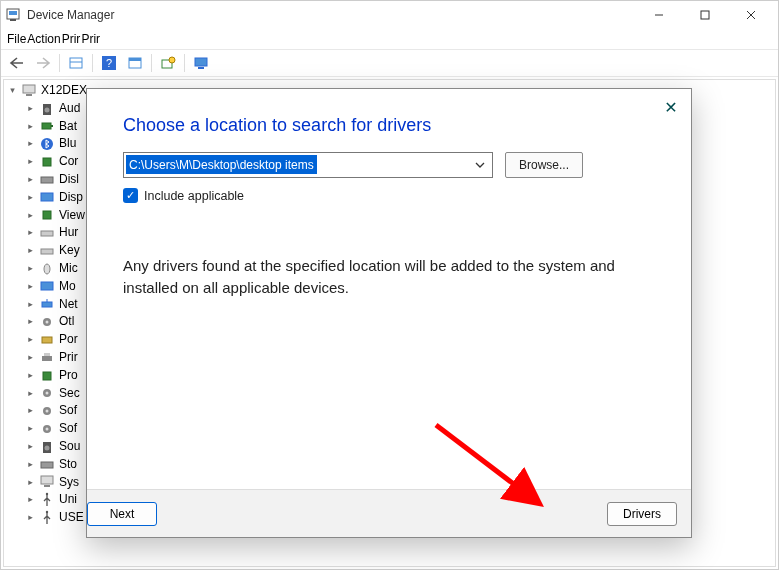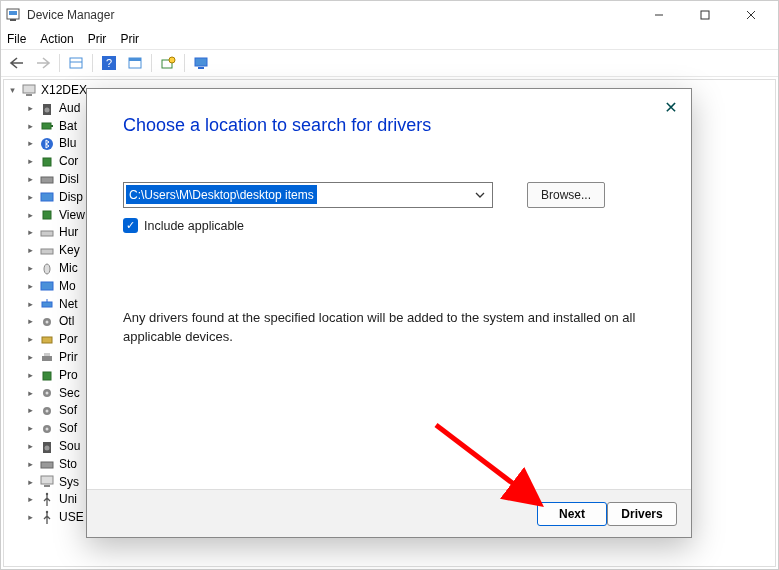--- a/index.html
+++ b/index.html
@@ -8,21 +8,21 @@
   
   .window { position:absolute; left:0; top:0; width:779px; height:570px; border:1px solid #ccc; background:#fff; }
 
   .titlebar { height:28px; display:flex; align-items:center; padding:12px 4px; font-size:12px; color:#333; }
   .titlebar .icon { width:16px; height:16px; margin-right:6px; display:inline-flex; align-items:center; justify-content:center; }
   .titlebar .spacer { flex:1; }
   .win-controls { display:flex; }
   .win-btn { width:46px; height:28px; display:flex; align-items:center; justify-content:center; color:#555; }
   .win-btn svg { width:10px; height:10px; }
 
-  .menubar { height:20px; display:flex; align-items:center; padding:0 6px; font-size:12px; gap:14px; }
+  .menubar { height:20px; display:flex; align-items:center; padding:0 6px; font-size:12px; gap:1px; }
   .menubar span { color:#000; }
 
   .toolbar { height:28px; border-top:1px solid #e8e8e8; border-bottom:1px solid #e8e8e8; display:flex; align-items:center; padding:0 4px; gap:2px; }
   .tb-btn { width:24px; height:22px; display:flex; align-items:center; justify-content:center; border:1px solid transparent; }
   .tb-sep { width:1px; height:18px; background:#ddd; margin:0 2px; }
 
   .tree-area { position:absolute; left:2px; top:78px; right:2px; bottom:2px; border:1px solid #ddd; background:#fff; overflow:hidden; }
   .tree { font-size:12px; padding:2px 0 0 2px; line-height:17.8px; }
   .tree-row { display:flex; align-items:center; white-space:nowrap; }
   .tree-row.root .expander { margin-left:0; }
@@ -32,31 +32,31 @@
 
   
   .dialog { position:absolute; left:86px; top:88px; width:606px; height:450px; background:#fff; box-shadow:0 10px 30px rgba(0,0,0,0.25); border:1px solid #888; }
   .dlg-head { height:56px; background:#00a0a8; display:flex; align-items:center; padding:0 14px; color:#fff; }
   .dlg-head .back { width:24px; height:24px; display:flex; align-items:center; justify-content:center; margin-right:12px; opacity:.85;}
   .dlg-head .title-icon { width:20px; height:20px; margin-right:8px; display:flex; align-items:center; justify-content:center; }
   .dlg-head .title-text { font-size:13px; }
   .dlg-close { position:absolute; right:10px; top:8px; width:20px; height:20px; display:flex; align-items:center; justify-content:center; color:#004b4e; font-size:16px; }
 
   .dlg-body { padding:26px 36px 0 36px; font-size:12.5px; color:#222; }
-  .dlg-heading { font-size:18px; color:#0033cc; margin-bottom:46px; }
-  .path-row { display:flex; gap:34px; align-items:center; }
+  .dlg-heading { font-size:18px; color:#0033cc; margin-bottom:16px; }
+  .path-row { display:flex; gap:12px; align-items:center; }
   .combo { position:relative; width:370px; height:26px; border:1px solid #777; background:#fff; }
   .combo .sel { position:absolute; left:2px; top:2px; height:19px; padding:0 3px; background:#0063d6; color:#fff; font-size:12px; display:flex; align-items:center; }
   .combo .drop { position:absolute; right:3px; top:3px; width:18px; height:18px; display:flex; align-items:center; justify-content:center; color:#333; }
   .browse-btn { width:78px; height:26px; border:1px solid #888; border-radius:2px; background:#fafafa; font-size:12px; display:flex; align-items:center; justify-content:center; }
   .check-row { margin-top:10px; display:flex; align-items:center; font-size:12.5px; }
   .checkbox { width:15px; height:15px; border-radius:3px; background:#0063d6; margin-right:6px; display:flex; align-items:center; justify-content:center; color:#fff; font-size:11px; }
-  .info-text { margin-top:76px; font-size:13px; color:#222; line-height:1.45; }
-
-  .dlg-footer { position:absolute; bottom:0; left:0; right:0; height:48px; background:#f2f2f2; border-top:1px solid #ddd; display:flex; justify-content:flex-end; align-items:center; padding-right:14px; gap:0;font-weight:bold; }
+  .info-text { margin-top:52px; font-size:15px; color:#222; line-height:1.45; }
+
+  .dlg-footer { position:absolute; bottom:0; left:0; right:0; height:48px; background:#f2f2f2; border-top:1px solid #ddd; display:flex; justify-content:space-between; align-items:center; padding-right:14px; gap:0; }
   .dlg-btn { width:70px; height:24px; border:1px solid #888; border-radius:3px; background:#fdfdfd; font-size:12px; display:flex; align-items:center; justify-content:center; }
   .dlg-btn.primary { border-color:#0063d6; }
 
   
   .arrow { position:absolute; left:426px; top:415px; width:130px; height:110px; pointer-events:none; }
 
 </style>
 </head>
 <body>
 

